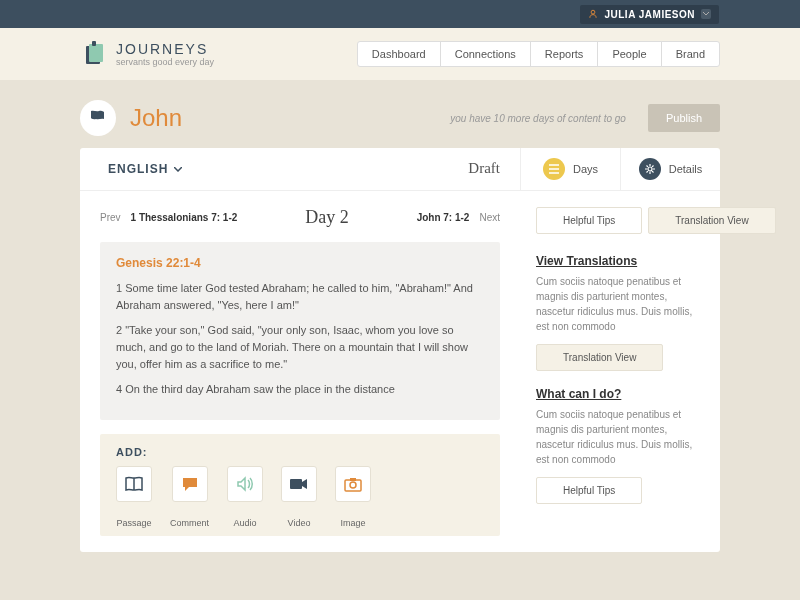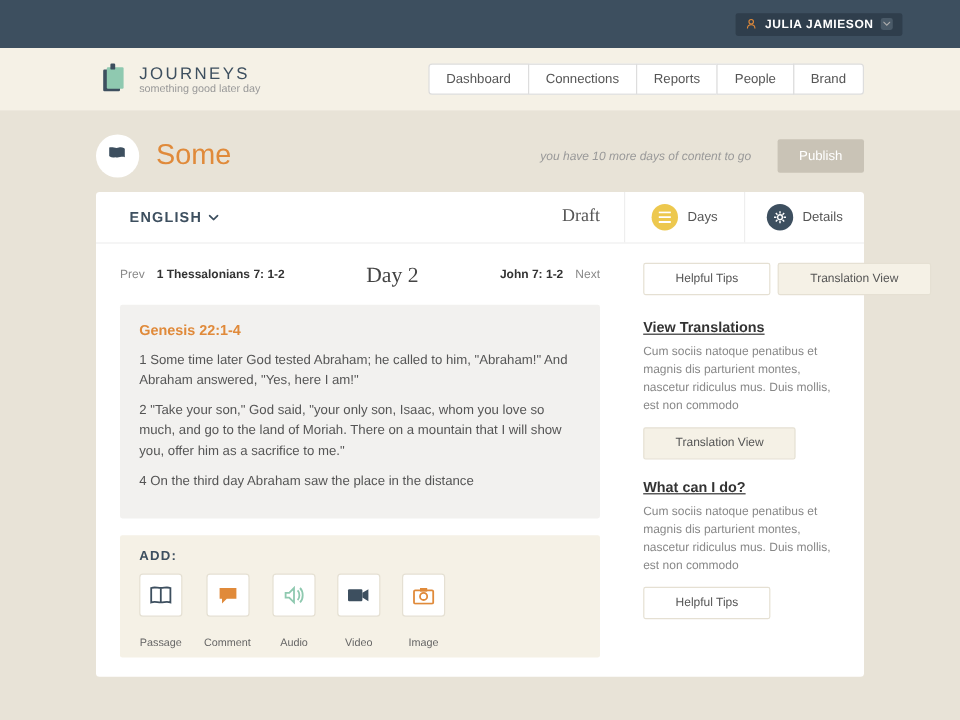--- a/index.html
+++ b/index.html
@@ -1,19 +1,19 @@
 <!DOCTYPE html>
 <html><head>
 <meta charset="utf-8">
 <style>
 * { margin: 0; padding: 0; box-sizing: border-box; }
 body { font-family: -apple-system, BlinkMacSystemFont, "Segoe UI", sans-serif; background: #e8e3d7; width: 800px; height: 600px; overflow: hidden; font-size: 12px; color: #333; }
 
 
-.topbar { background: #3d4f5f; height: 40px; display: flex; justify-content: flex-end; align-items: center; padding-right: 48px; }
+.topbar { background: #3d4f5f; height: 28px; display: flex; justify-content: flex-end; align-items: center; padding-right: 81px; }
 .user-badge { background: #2f3e4c; color: #fff; padding: 4px 8px; display: flex; align-items: center; gap: 6px; font-size: 10px; font-weight: 600; letter-spacing: 0.5px; border-radius: 2px; }
 .user-badge .icon-user { width: 10px; height: 10px; }
 .user-badge .icon-chev { width: 10px; height: 10px; background: #4a5a68; border-radius: 2px; display: flex; align-items: center; justify-content: center; }
 
 
 .header { background: #f5f1e6; display: flex; align-items: center; padding: 12px 80px; gap: 20px; }
 .logo-block { display: flex; align-items: center; gap: 8px; flex: 1; }
 .logo-mark { width: 28px; height: 28px; }
 .logo-text { display: flex; flex-direction: column; }
 .logo-title { color: #3d4f5f; font-weight: 400; letter-spacing: 2px; font-size: 14px; }
@@ -98,39 +98,39 @@
 
 <div class="header">
   <div class="logo-block">
     <svg class="logo-mark" viewBox="0 0 28 28">
       <rect x="6" y="6" width="14" height="18" rx="1" fill="#3d4f5f"></rect>
       <rect x="9" y="4" width="14" height="18" rx="1" fill="#8fc9b0"></rect>
       <rect x="12" y="1" width="4" height="5" rx="1" fill="#3d4f5f"></rect>
     </svg>
     <div class="logo-text">
       <div class="logo-title">JOURNEYS</div>
-      <div class="logo-tag">something good later day</div>
+      <div class="logo-tag">servants good every day</div>
     </div>
   </div>
   <div class="nav">
     <div class="nav-item">Dashboard</div>
     <div class="nav-item">Connections</div>
     <div class="nav-item">Reports</div>
     <div class="nav-item">People</div>
     <div class="nav-item">Brand</div>
   </div>
 </div>
 
 <div class="title-row">
   <div class="title-icon">
     <svg width="18" height="18" viewBox="0 0 18 18">
         <path d="M2 2v14M2 2c3-1 5 1 8 0 3-1 5 1 5 1v7c-3-1-5 1-8 0-3 1-5-1-5-1" fill="#3d4f5f"></path>
       </svg>
   </div>
-  <div class="page-title">Some</div>
+  <div class="page-title">John</div>
   <div class="publish-hint">you have 10 more days of content to go</div>
   <button class="publish-btn">Publish</button>
 </div>
 
 <div class="container">
   <div class="card">
 
     <div class="card-head">
       <div class="lang-sel">
         <span>ENGLISH</span>

